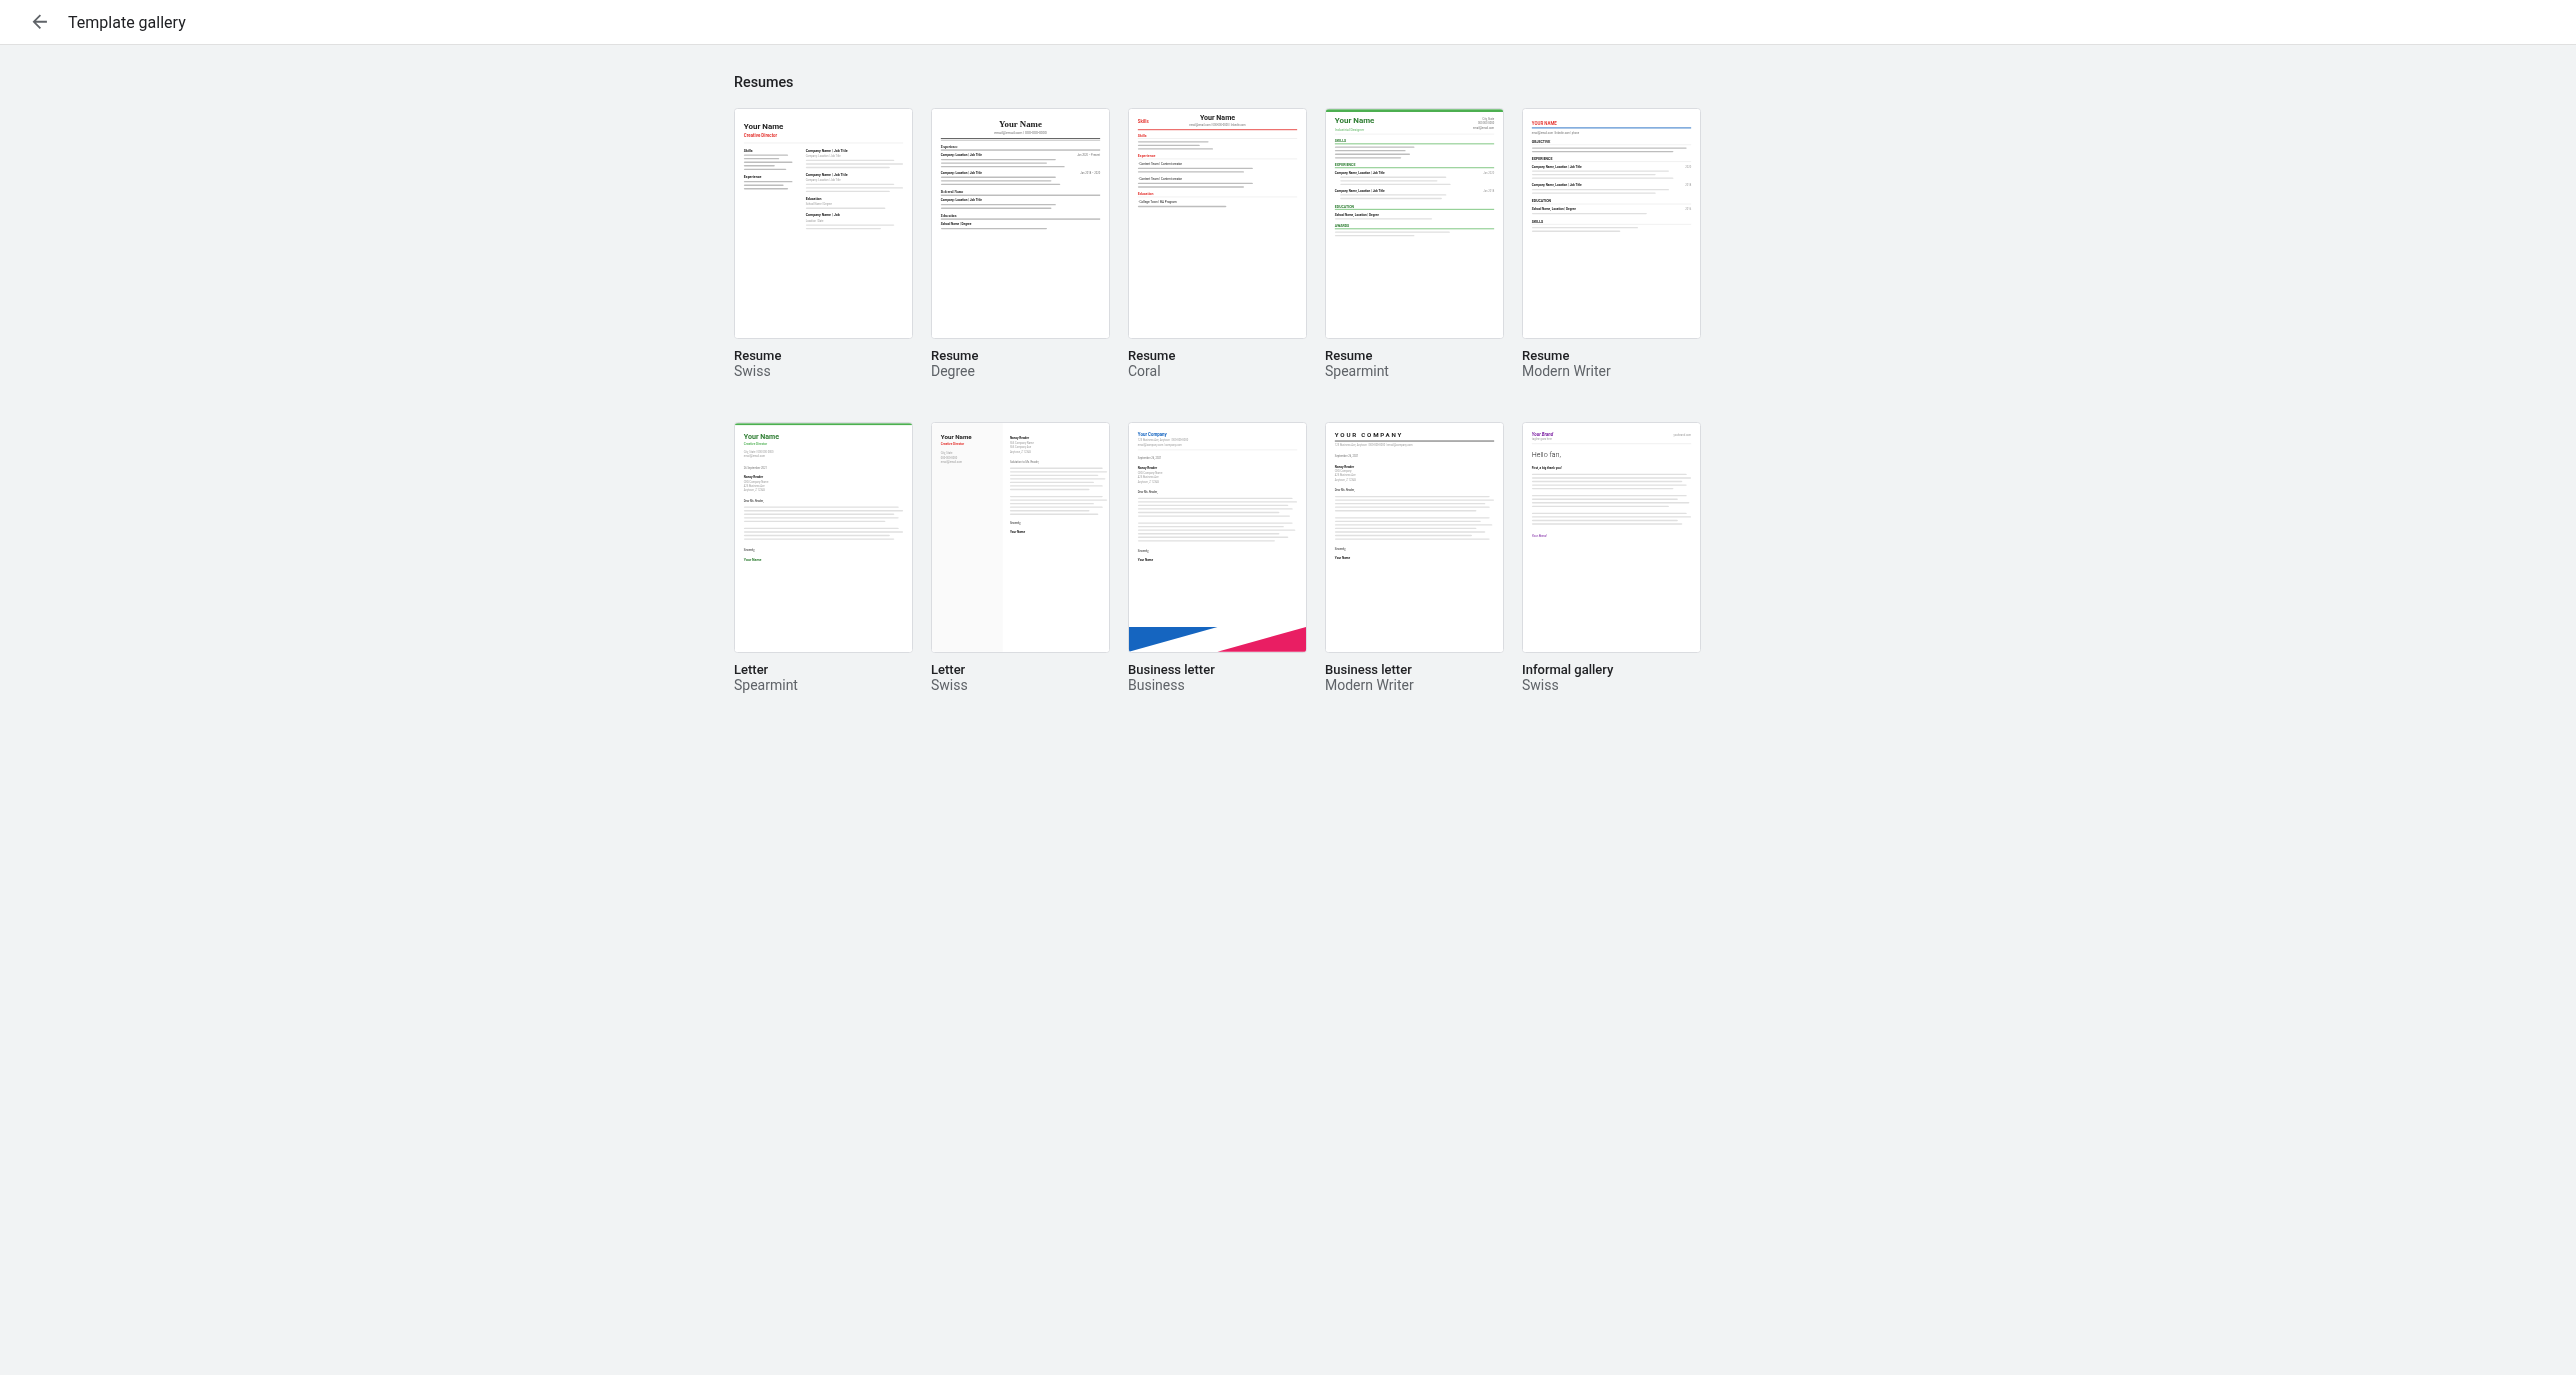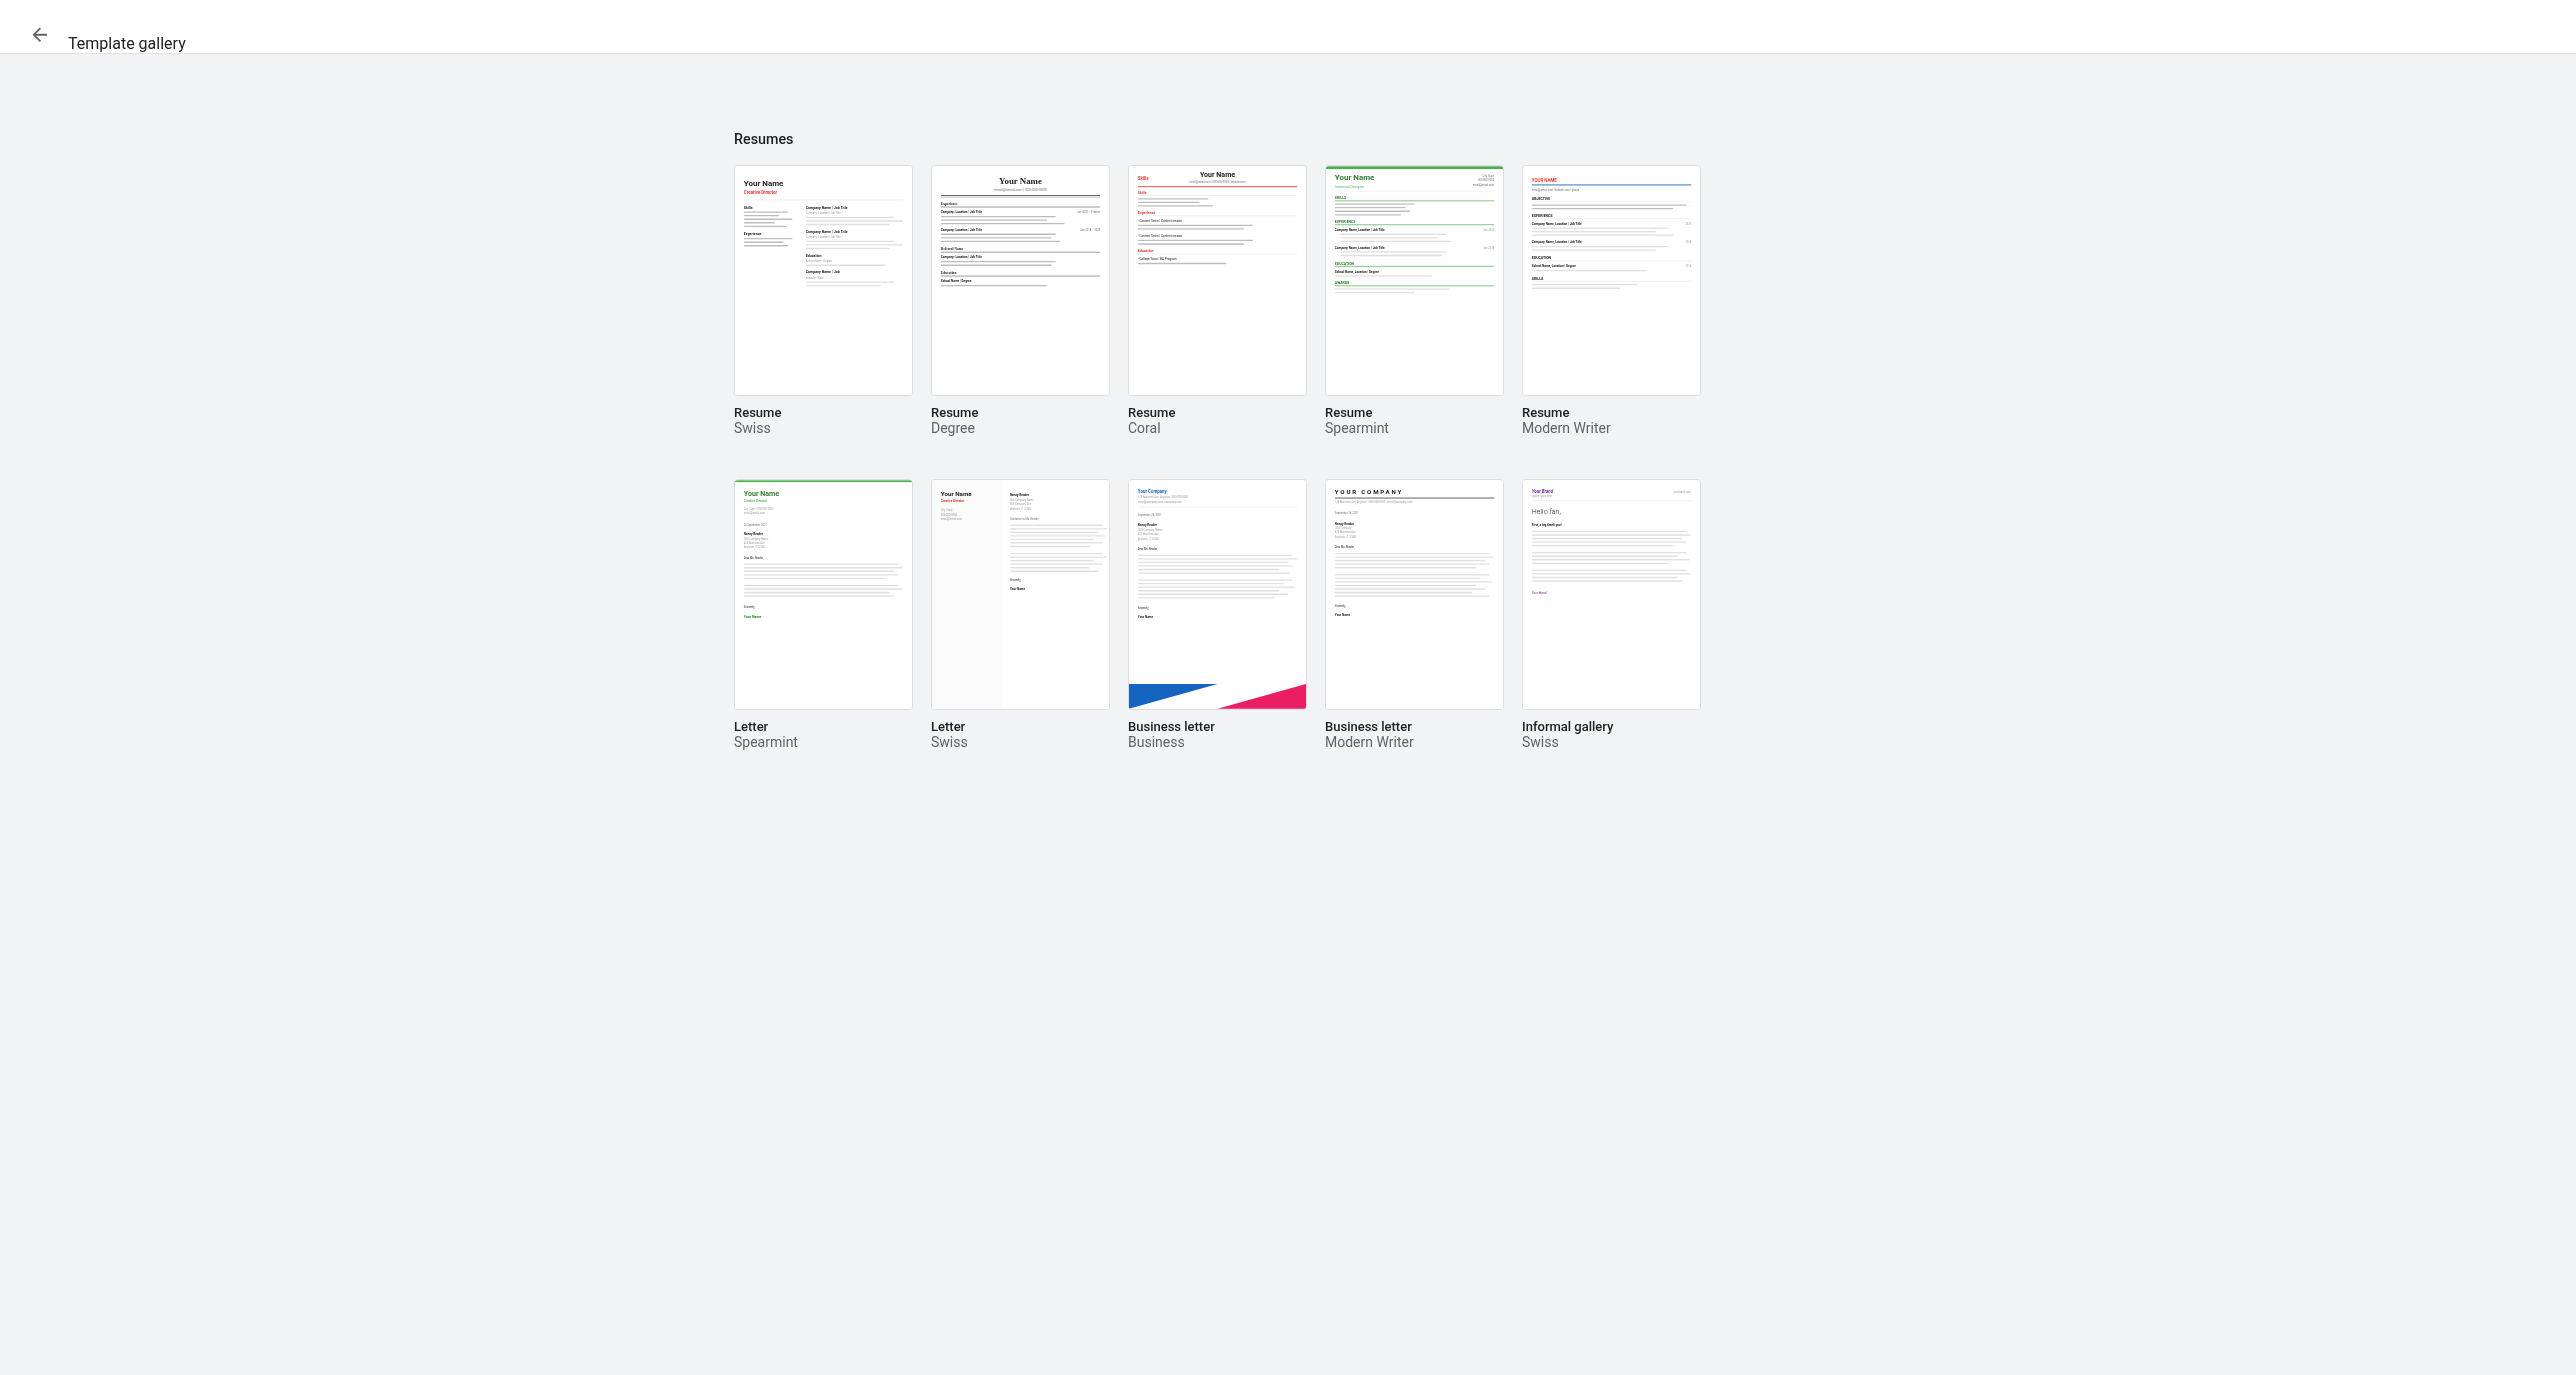--- a/index.html
+++ b/index.html
@@ -11,23 +11,23 @@
     body {
       font-family: 'Google Sans', Roboto, Arial, sans-serif;
       background-color: #f1f3f4;
       color: #202124;
       min-height: 100vh;
     }
 
     
     .header {
       display: flex;
-      align-items: flex-end;
+      align-items: center;
       padding: 0 21.5px;
-      height: 54px;
+      height: 45px;
       background: #fff;
       border-bottom: 0.9px solid #e0e0e0;
       position: sticky;
       top: 0;
       z-index: 10;
     }
 
     .back-btn {
       background: none;
       border: none;
@@ -62,21 +62,20 @@
     
     .section {
       margin-bottom: 43px;
     }
 
     .section-title {
       font-size: 14.3px;
       font-weight: 500;
       color: #202124;
       margin-bottom: 18px;
-      margin-top: 48px;
     }
 
     .templates-grid {
       display: flex;
       gap: 18px;
       flex-wrap: wrap;
     }
 
     .template-card {
       display: flex;

